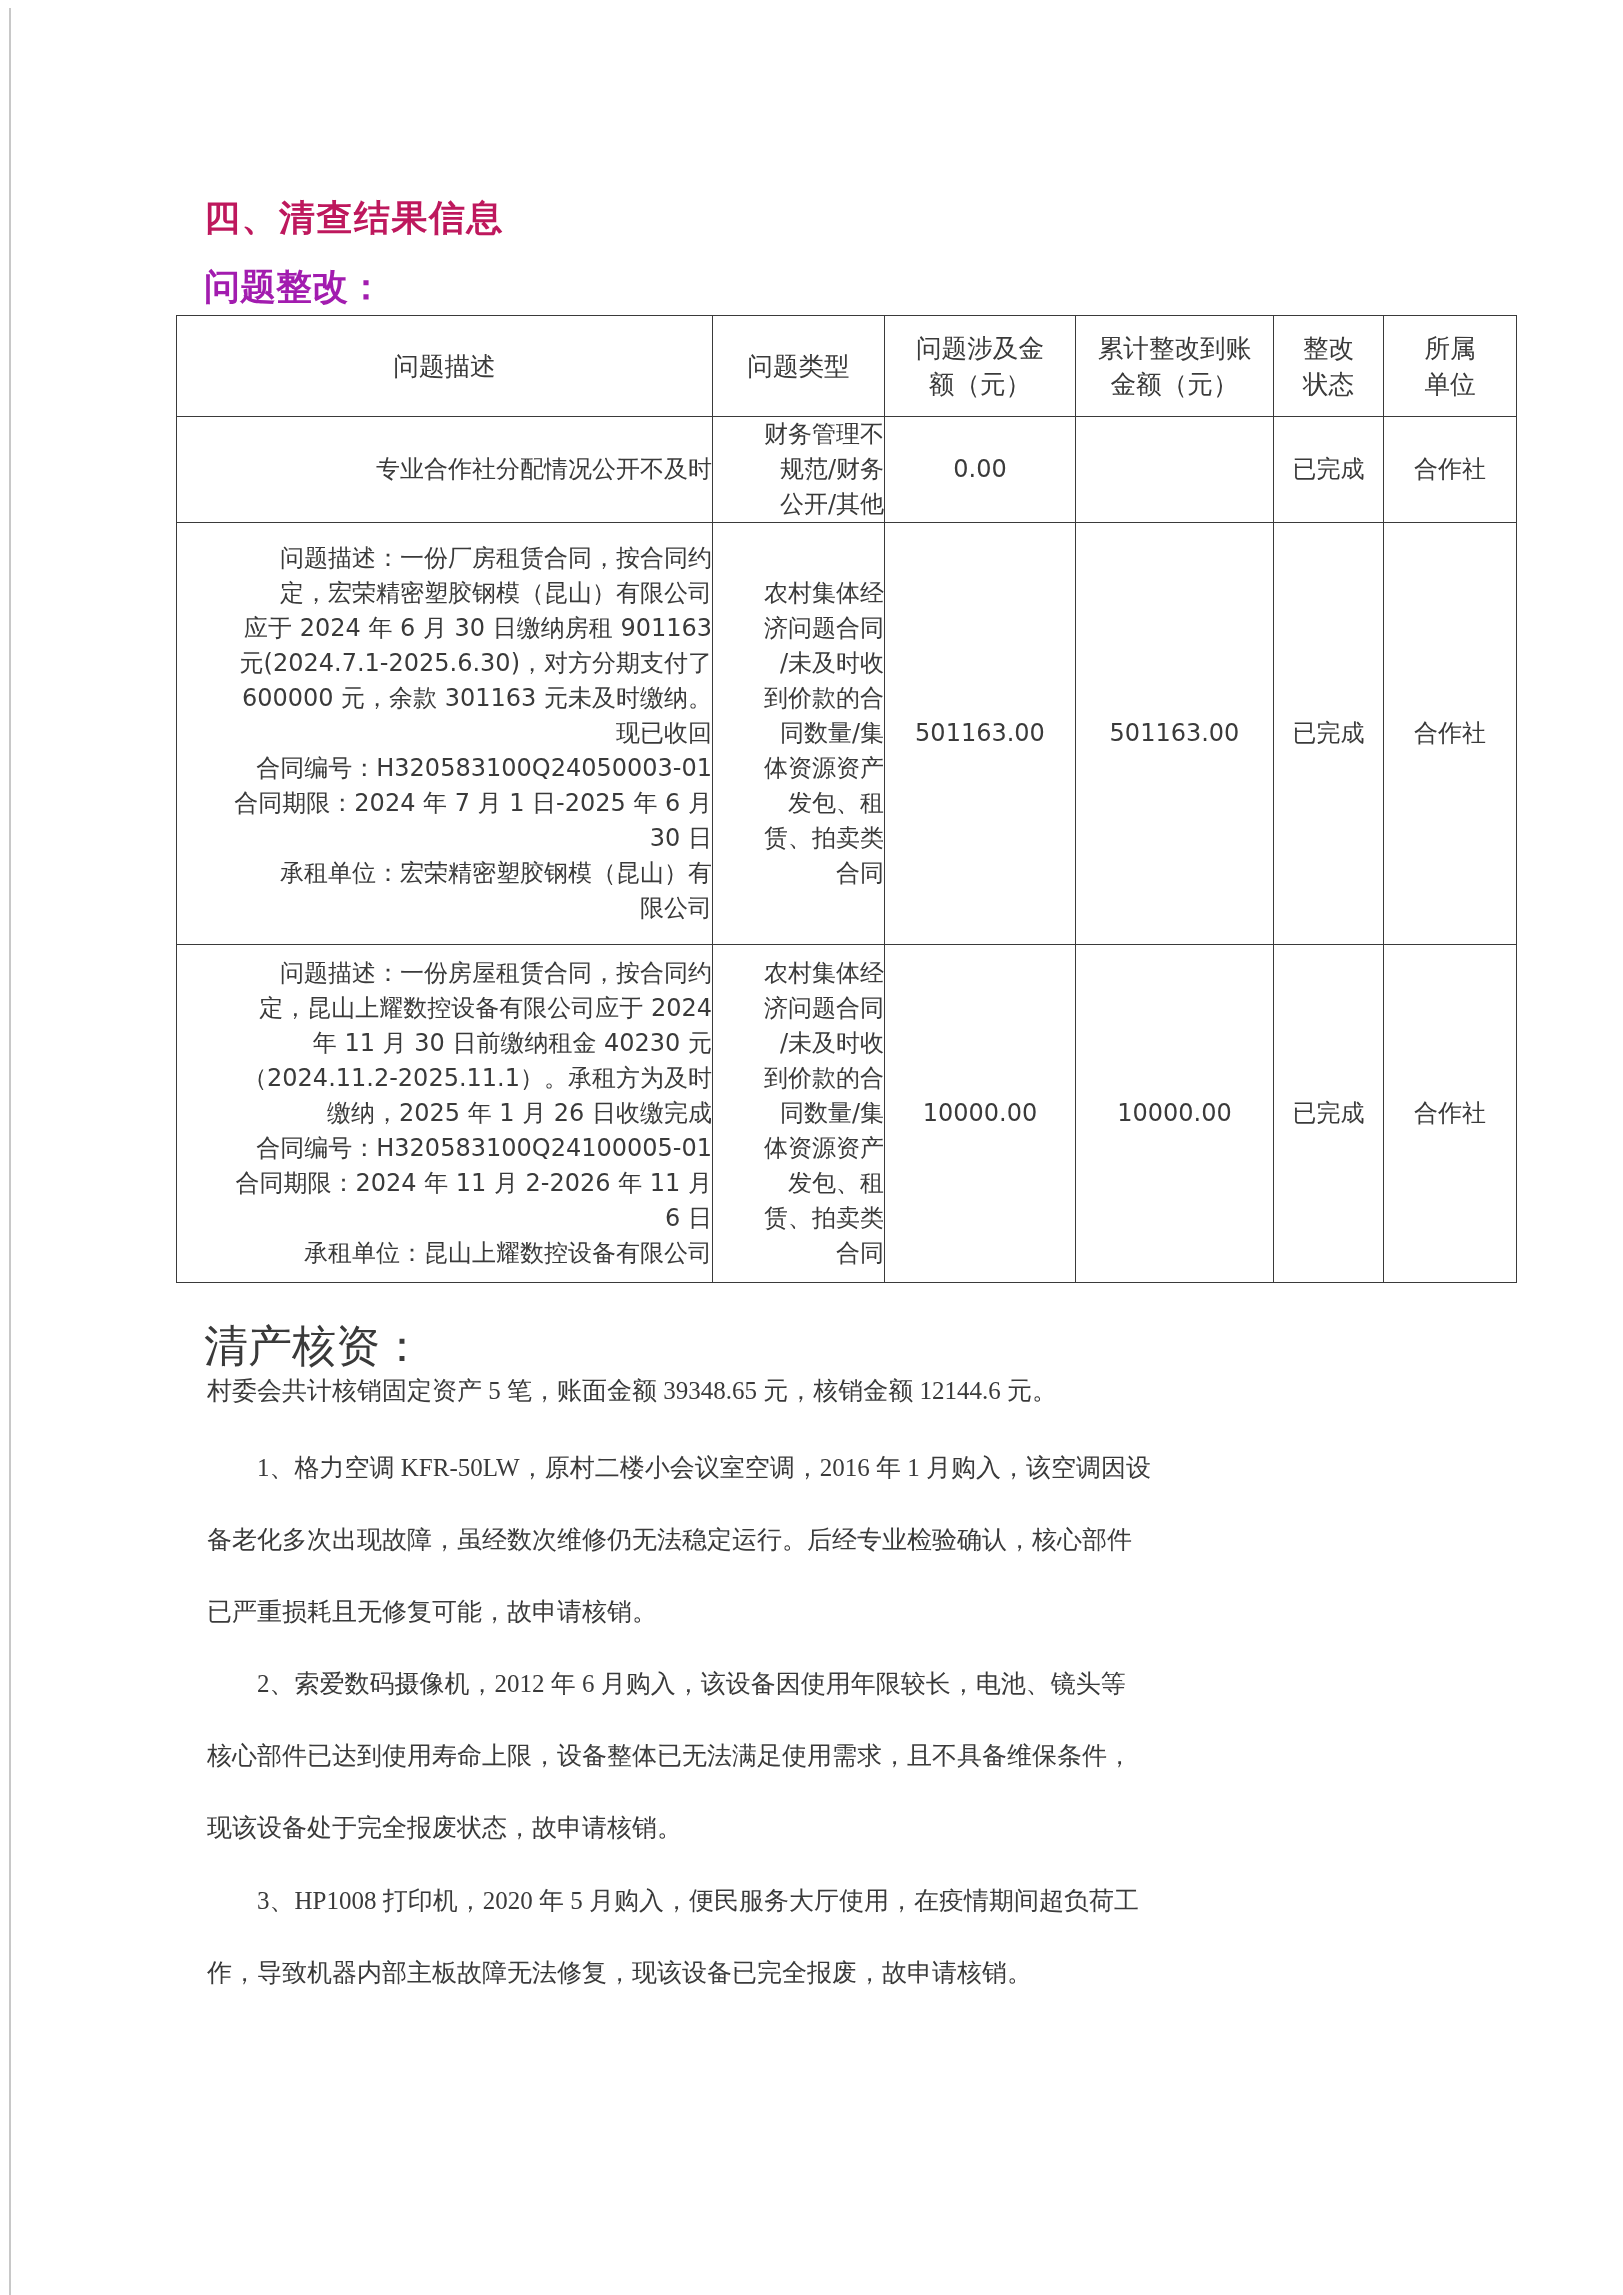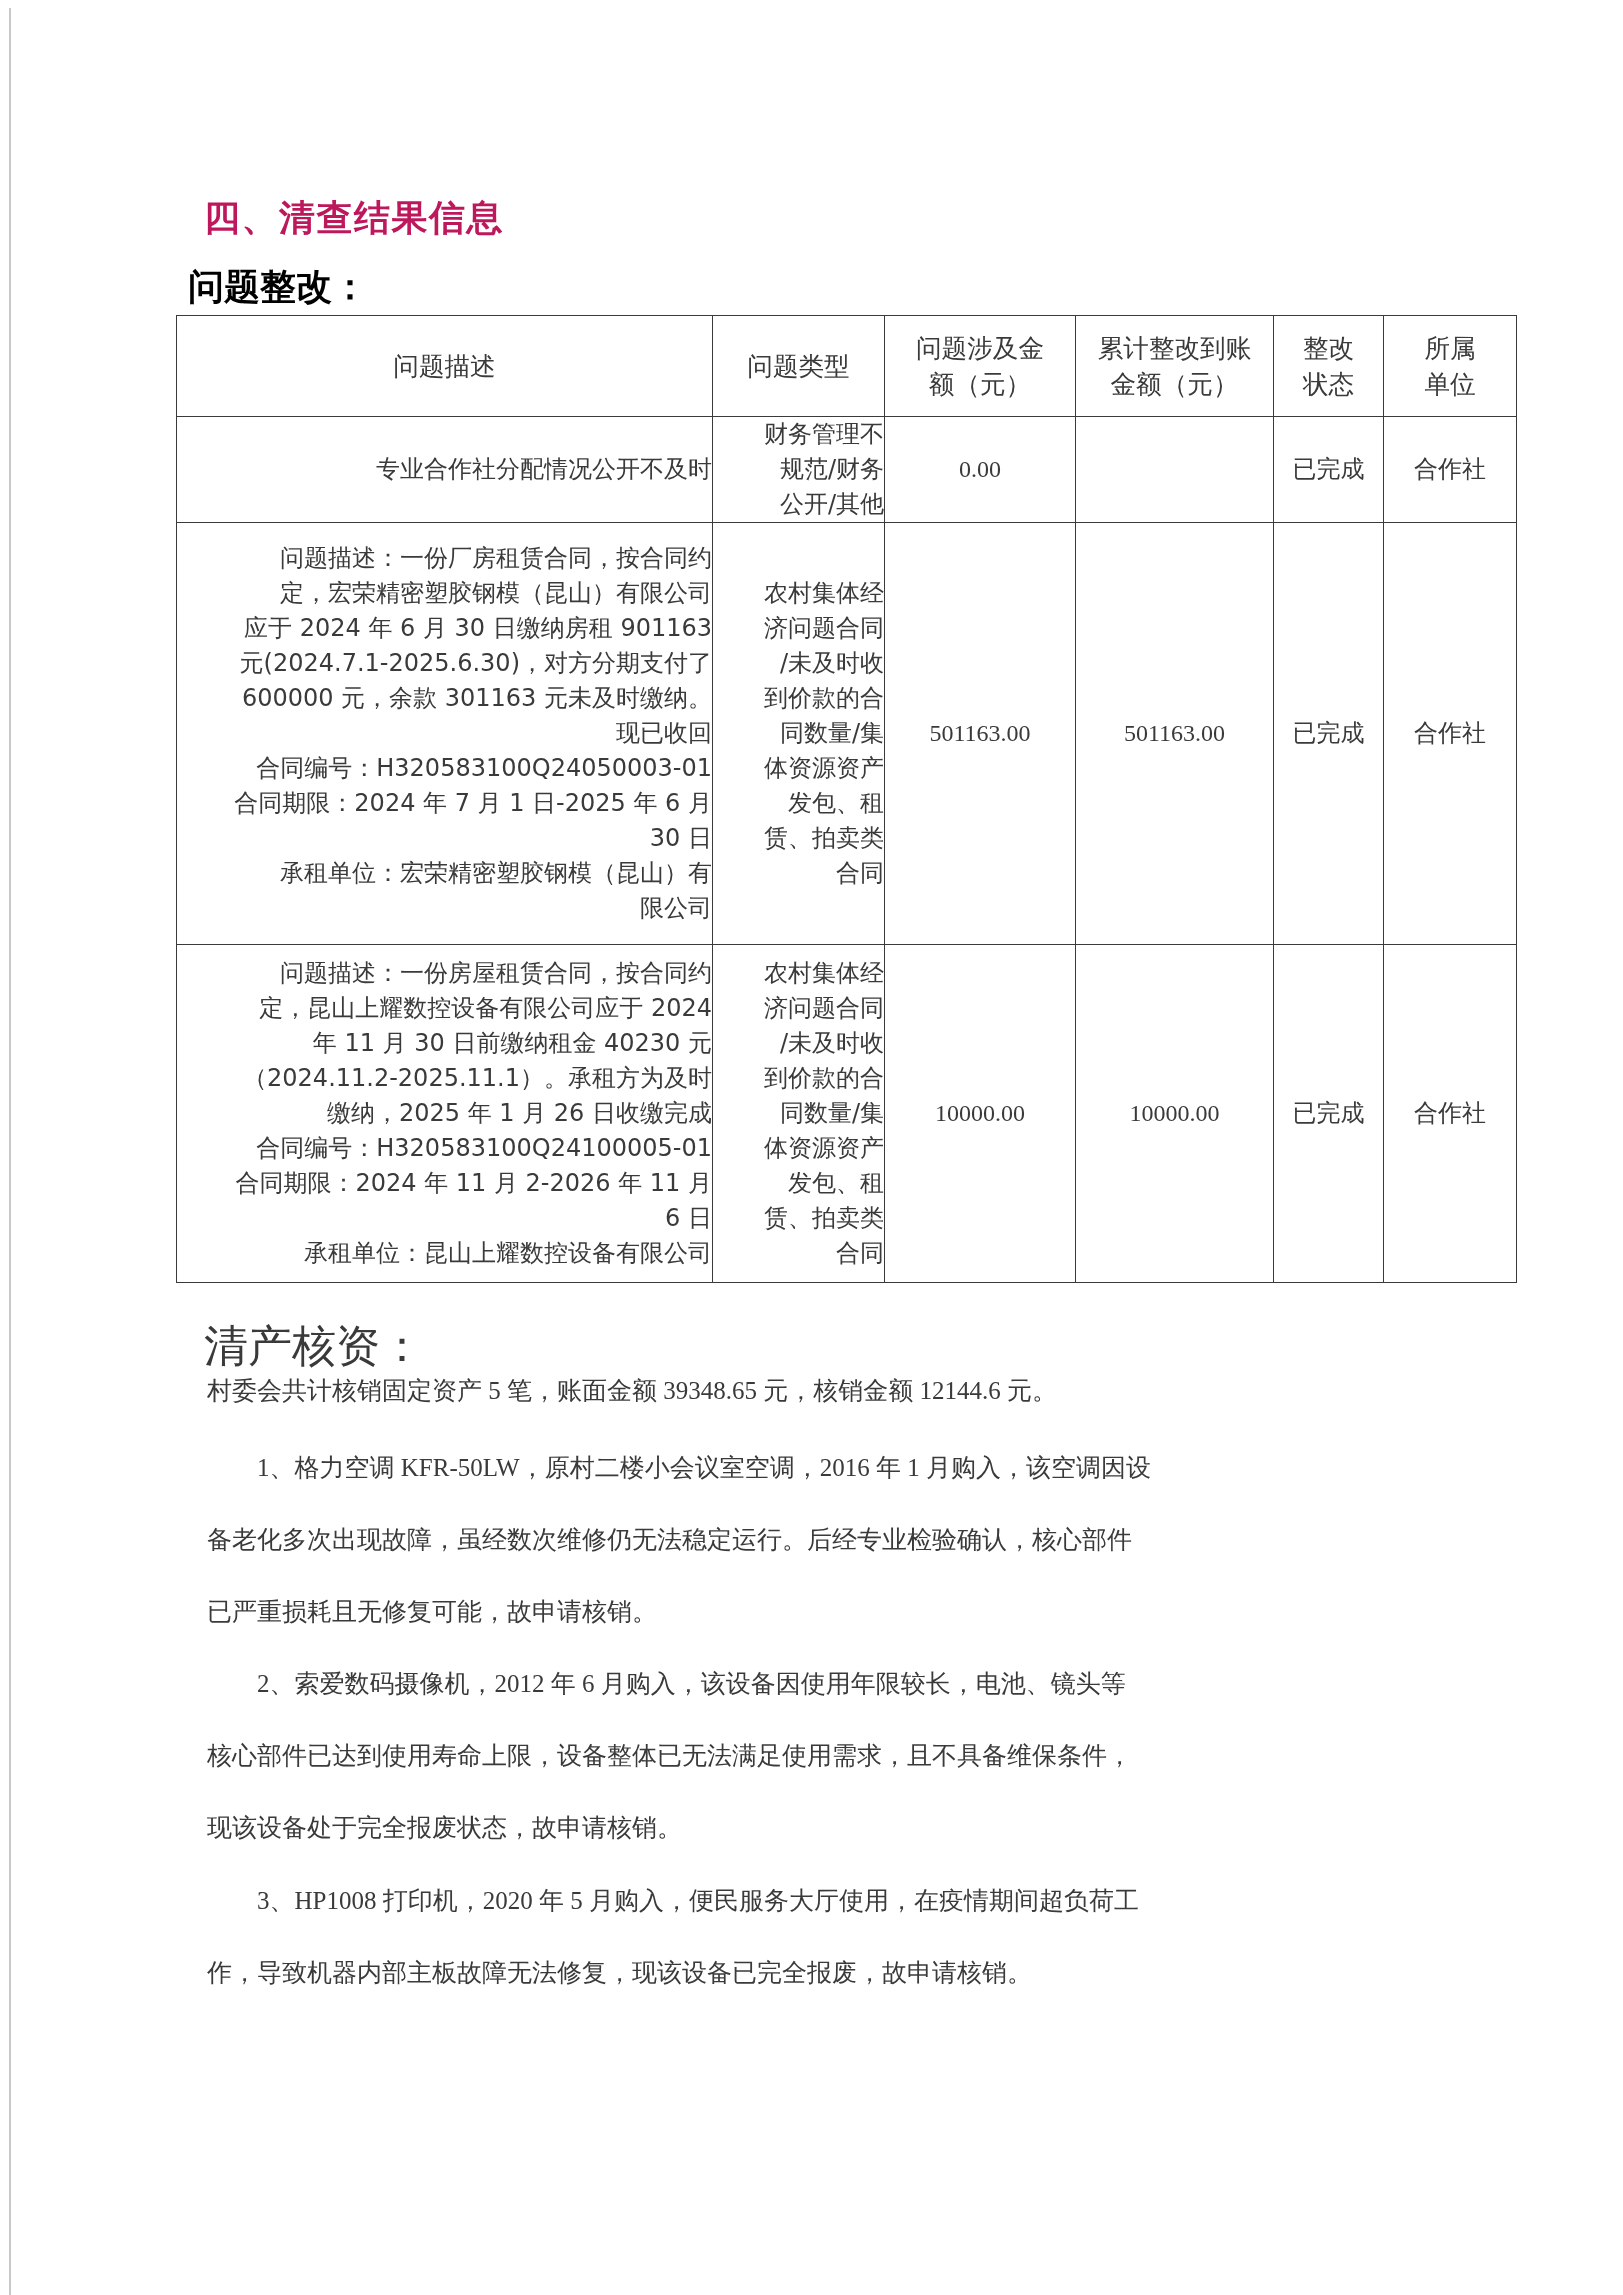--- a/index.html
+++ b/index.html
@@ -1,33 +1,33 @@
 <!DOCTYPE html>
 <html style="font-size:12px"><head>
 <meta charset="utf-8">
 <style>
   html, body { margin: 0; padding: 0; background: #ffffff; }
   body { width: 1624px; height: 2295px; position: relative; overflow: hidden;
          font-family: "DejaVu Sans", "Liberation Sans", sans-serif; color: #333333; }
   .scanline { position: absolute; left: 9px; top: 7.5px; width: 2.3px; height: 2288px; background: #c8c8c8; }
   .h1 { position: absolute; left: 204px; top: 194px; font-size: 36px; font-weight: bold; color: #be185d; letter-spacing: 1.5px; white-space: nowrap; }
-  .h2 { position: absolute; left: 188px; top: 263px; font-size: 36px; font-weight: bold; color: #000000; white-space: nowrap; }
+  .h2 { position: absolute; left: 204px; top: 263px; font-size: 36px; font-weight: bold; color: #a21caf; white-space: nowrap; }
 
   table.issues { position: absolute; left: 176px; top: 315px; width: 1340px; border-collapse: collapse; table-layout: fixed; }
   table.issues td, table.issues th { border: 1.5px solid #3a3a3a; padding: 0; vertical-align: middle; font-weight: normal; color: #3a3a3a; }
   table.issues th { font-size: 25.6px; line-height: 36px; text-align: center; }
   table.issues td { font-size: 24px; line-height: 35px; }
   col.c1 { width: 536px; } col.c2 { width: 172px; } col.c3 { width: 191px; }
   col.c4 { width: 198px; } col.c5 { width: 110px; } col.c6 { width: 133px; }
   tr.hdr { height: 101px; } tr.r1 { height: 106px; } tr.r2 { height: 422px; } tr.r3 { height: 338px; }
   td.desc { padding: 0 13.5px 0 13.5px; text-align: right; }
   td.desc .ln { display: block; white-space: nowrap; }
   td.type { text-align: center; padding: 0 10.5px; }
   td.type .ln { display: block; white-space: nowrap; text-align: right; }
-  td.num, td.ctr { text-align: center; font-family: Liberation Serif, serif; }
+  td.num, td.ctr { text-align: center; }
   th .ln { display: block; }
 
   .h3 { position: absolute; left: 204px; top: 1317px; font-size: 44px; font-weight: normal; color: #3a3a3a; white-space: nowrap; }
   .body-text { position: absolute; left: 207px; font-size: 25px; color: #3a3a3a; white-space: nowrap; font-family: Liberation Serif, serif; }
   .indent { left: 257px; }
 </style>
 </head>
 <body>
 
 <div class="scanline"></div>

